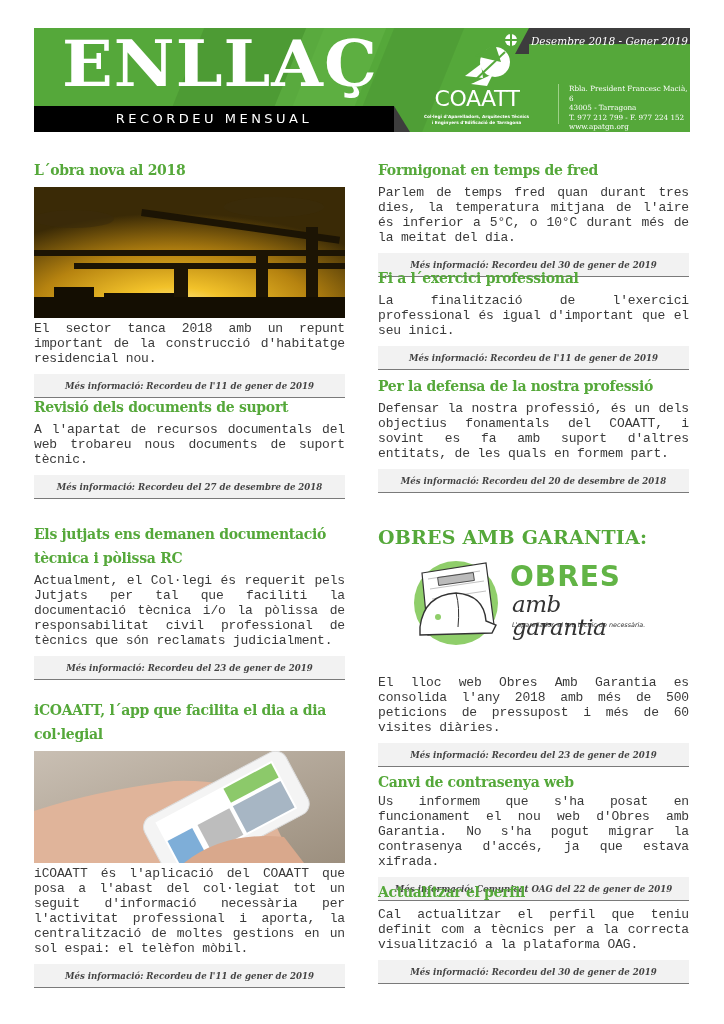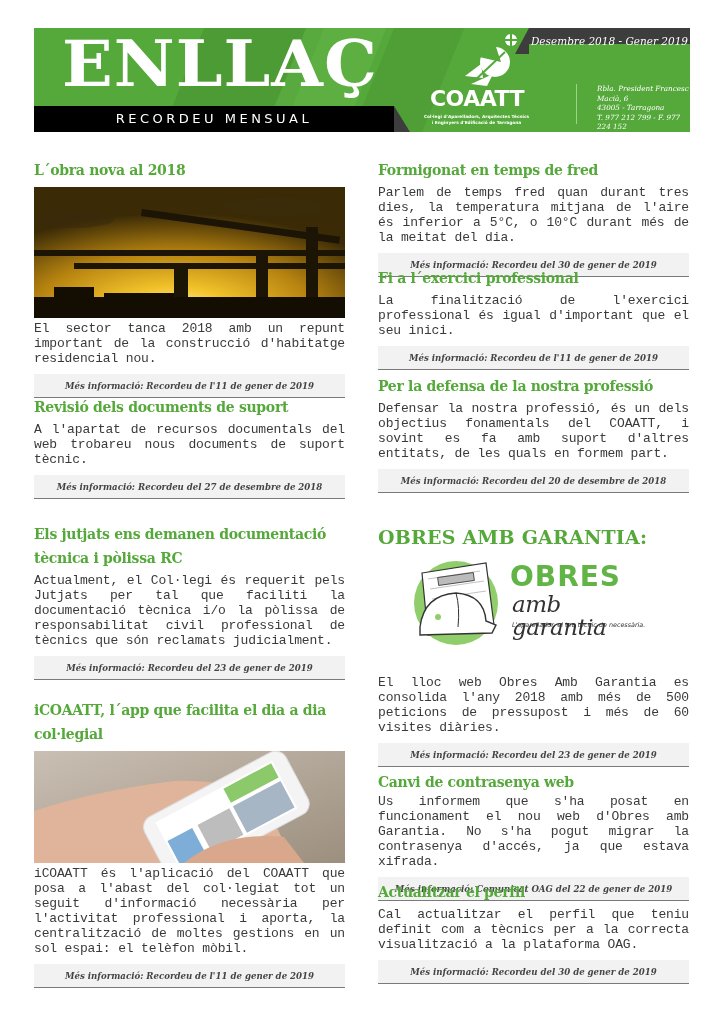--- a/index.html
+++ b/index.html
@@ -12,23 +12,23 @@
   .header .texture2 { position: absolute; left: 250px; top: -10px; width: 80px; height: 130px; background: #62b446; transform: skewX(-22deg); opacity: .6; }
   .header .texture3 { position: absolute; left: 340px; top: -20px; width: 70px; height: 140px; background: #4d9a35; transform: skewX(-22deg); opacity: .7; }
   .masthead-title { position: absolute; left: 28px; top: 4px; font-family: "DejaVu Serif", serif; font-weight: bold; font-size: 64px; letter-spacing: 1px; color: #ffffff; line-height: 1; transform: scaleX(1.04); transform-origin: left; }
   .masthead-sub { position: absolute; left: 0; top: 78px; width: 360px; height: 26px; background: #000000; color: #ffffff; font-family: "DejaVu Sans", sans-serif; font-size: 13px; letter-spacing: 3.5px; text-align: center; line-height: 26px; }
   .masthead-sub::after { content: ""; position: absolute; right: -16px; top: 0; border-top: 26px solid transparent; border-left: 16px solid #3d3d3d; }
   .date-band { position: absolute; left: 495px; top: 0; width: 161px; height: 16px; background: #3d3d3d; color: #ffffff; font-family: "DejaVu Serif", serif; font-style: italic; font-size: 10.5px; line-height: 26px; text-align: center; }
   .date-band::before { content: ""; position: absolute; left: -14px; top: 0; border-bottom: 26px solid #3d3d3d; border-left: 14px solid transparent; }
 
   .logo { position: absolute; left: 385px; top: 4px; width: 115px; height: 100px; }
   .logo-mark { position: absolute; left: 34px; top: 0; width: 70px; height: 56px; }
-  .logo-name { position: absolute; left: 2px; top: 56px; width: 112px; text-align: center; color: #ffffff; font-family: "DejaVu Sans", sans-serif; font-size: 22px; letter-spacing: -0.5px; line-height: 1; font-weight: bold; }
+  .logo-name { position: absolute; left: 2px; top: 56px; width: 112px; text-align: center; color: #ffffff; font-family: "DejaVu Sans", sans-serif; font-size: 22px; letter-spacing: -0.5px; line-height: 1; }
   .logo-caption { position: absolute; left: 0; top: 82px; width: 115px; text-align: center; color: #ffffff; font-size: 4.3px; line-height: 5.5px; font-weight: bold; }
-  .contact { position: absolute; left: 542px; top: 56px; border-left: 1px solid #9ed188; padding-left: 20px; height: 40px; color: #ffffff; font-family: "DejaVu Serif", serif; font-style: italic; font-size: 7.2px; line-height: 9.5px; }
+  .contact { position: absolute; left: 524px; top: 56px; border-left: 1px solid #9ed188; padding-left: 10px; height: 40px; color: #ffffff; font-family: "DejaVu Serif", serif; font-size: 7.2px; line-height: 9.5px; }
 
   
   .col { position: absolute; top: 150px; width: 311px; }
   .col-left { left: 34px; }
   .col-right { left: 378px; }
 
   .article { position: absolute; left: 0; width: 311px; }
   .article h2 { font-family: "DejaVu Serif", serif; font-weight: bold; color: #55a83a; font-size: 14px; line-height: 24px; letter-spacing: -0.3px; }
   .article p { font-family: Liberation Mono, monospace; font-size: 13px; line-height: 15px; color: #3a3a3a; text-align: justify; margin-top: 3px; letter-spacing: -0.15px; }
   .more { display: block; margin-top: 8px; height: 24px; background: #f2f2f2; border-bottom: 1px solid #7a7a7a; text-align: center; font-family: "DejaVu Serif", serif; font-style: italic; font-weight: bold; font-size: 8.6px; line-height: 24px; color: #444; text-decoration: none; }

